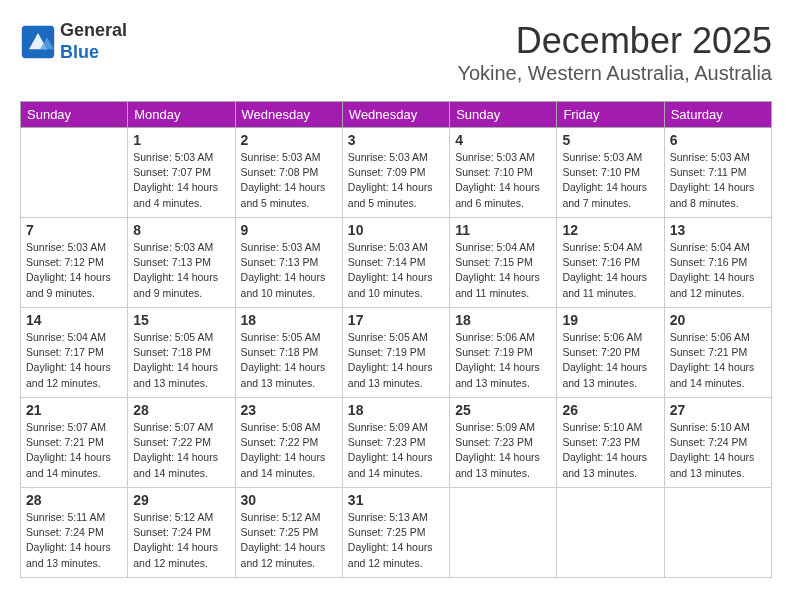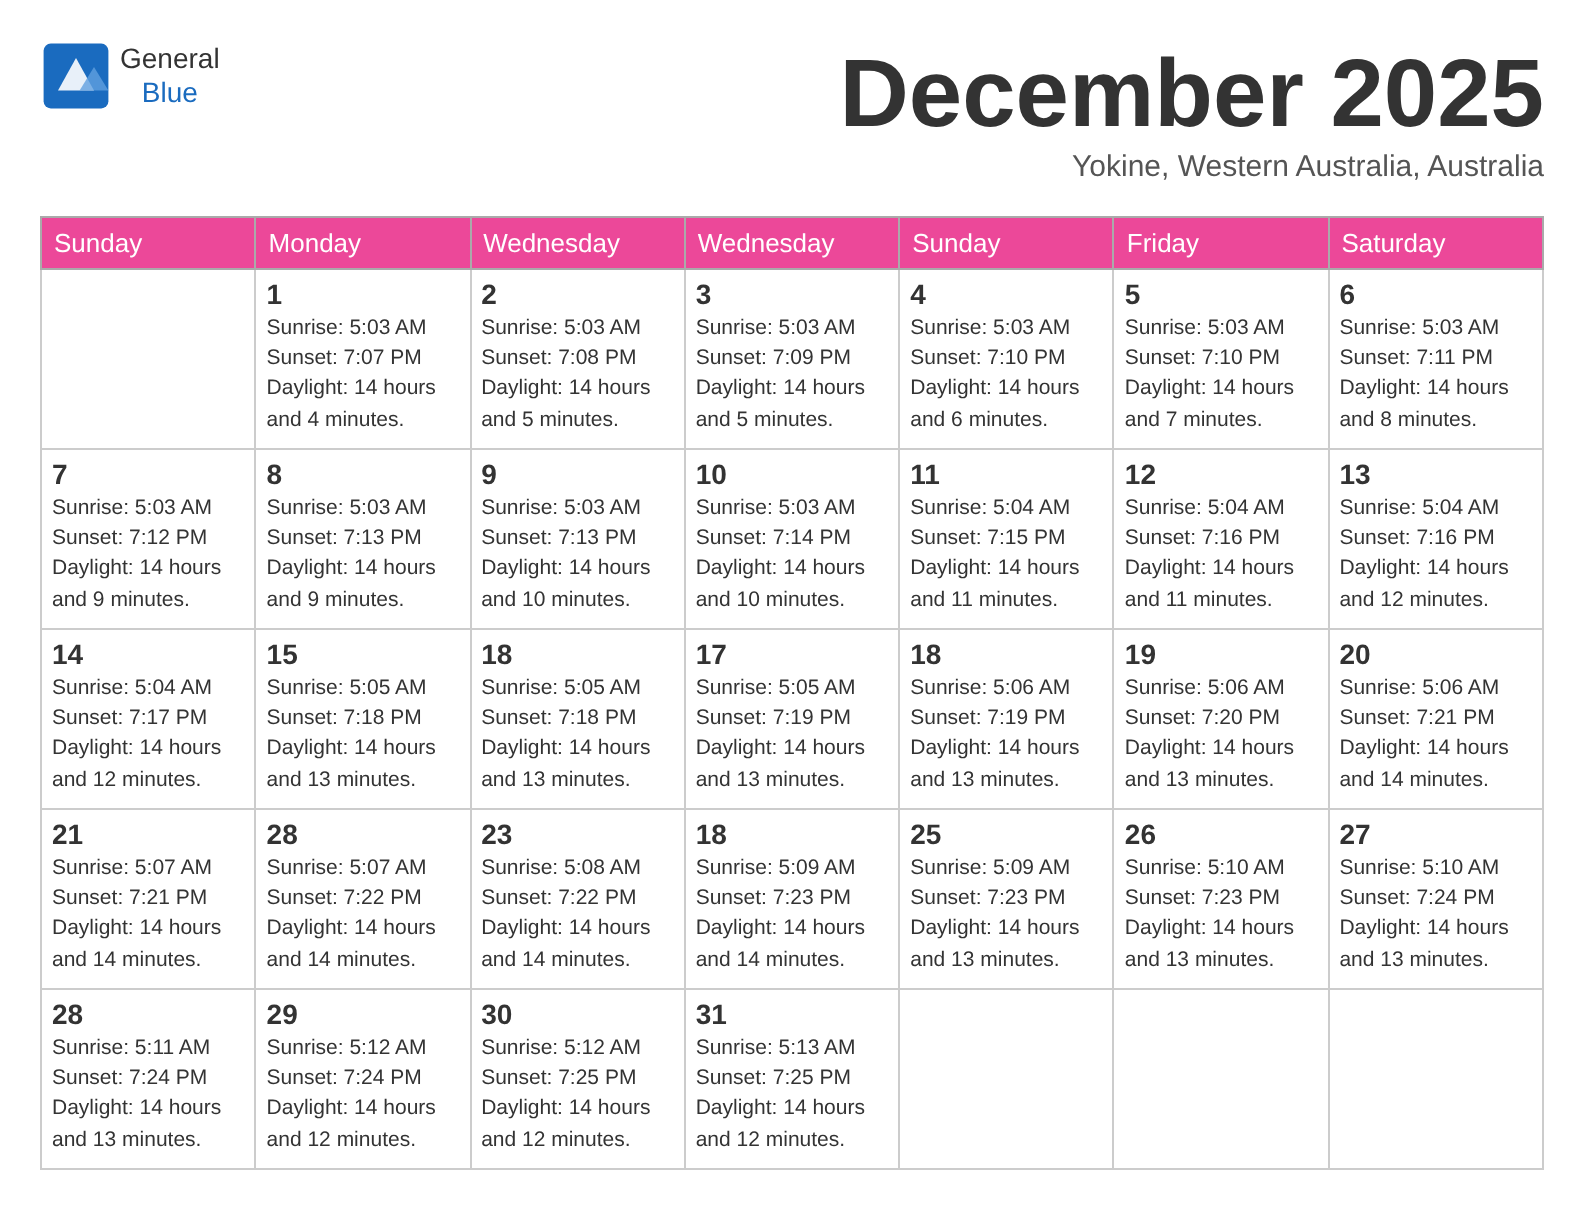--- a/index.html
+++ b/index.html
@@ -14,57 +14,56 @@
       display: flex;
       justify-content: space-between;
       align-items: flex-start;
       margin-bottom: 16px;
     }
     .logo {
       display: flex;
       align-items: center;
     }
     .logo-text {
-      font-size: 14px;
-      font-weight: normal;
+      font-size: 18px;
+      font-weight: bold;
       color: #333;
       line-height: 1.2;
-      text-align: center;
     }
     .logo-text .general {
       color: #333;
     }
     .logo-text .blue {
       color: #1a6bbf;
       margin-top: 40px;
     }
     .logo-icon {
       width: 36px;
       height: 36px;
       margin-right: 4px;
     }
     .title-block {
       text-align: right;
     }
     .month-title {
-      font-size: 48px;
-      font-weight: bold;
+      font-size: 36px;
+      font-weight: normal;
       color: #333;
     }
     .location-title {
-      font-size: 15px;
+      font-size: 20px;
       color: #555;
     }
     .calendar {
       width: 100%;
       border-collapse: collapse;
       font-size: 11px;
     }
     .calendar th {
-      background-color: #ec4899;
+      background-color: #a21caf;
       color: white;
       text-align: left;
       padding: 5px 6px;
       font-size: 13px;
       font-weight: normal;
       border: 1px solid #aaa;
     }
     .calendar td {
       border: 1px solid #ccc;
       vertical-align: top;

